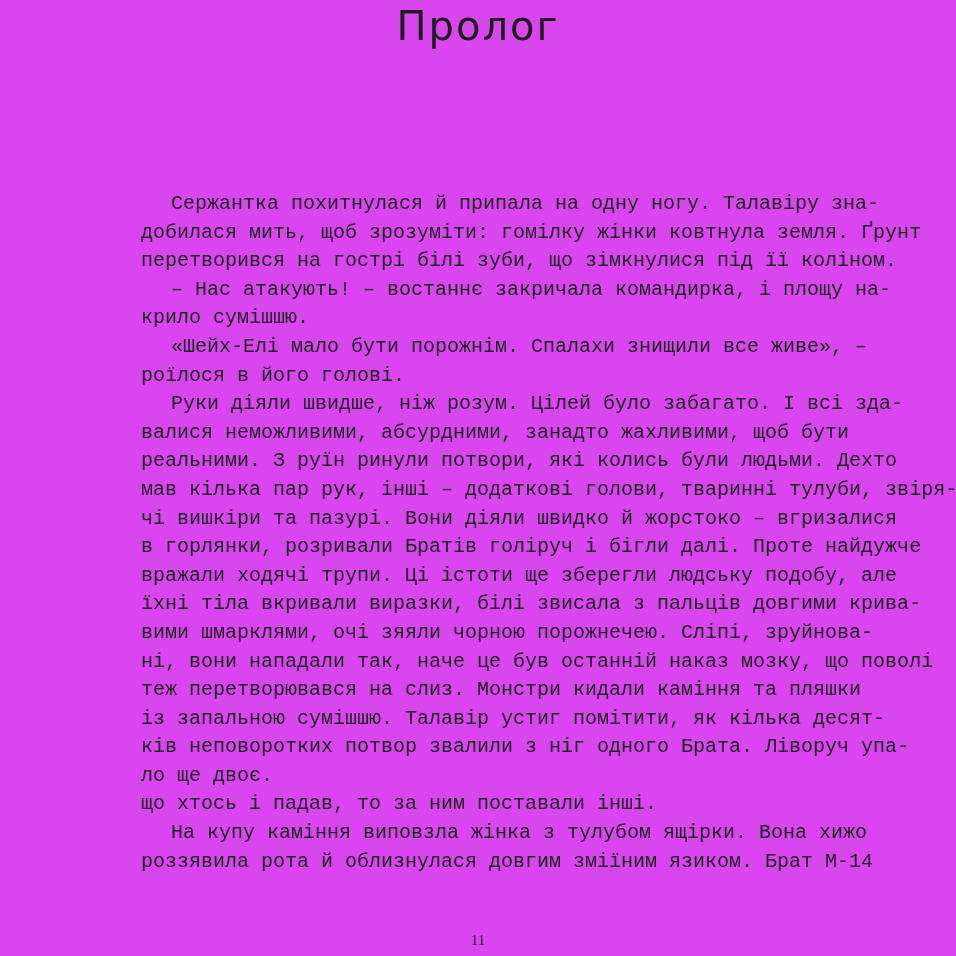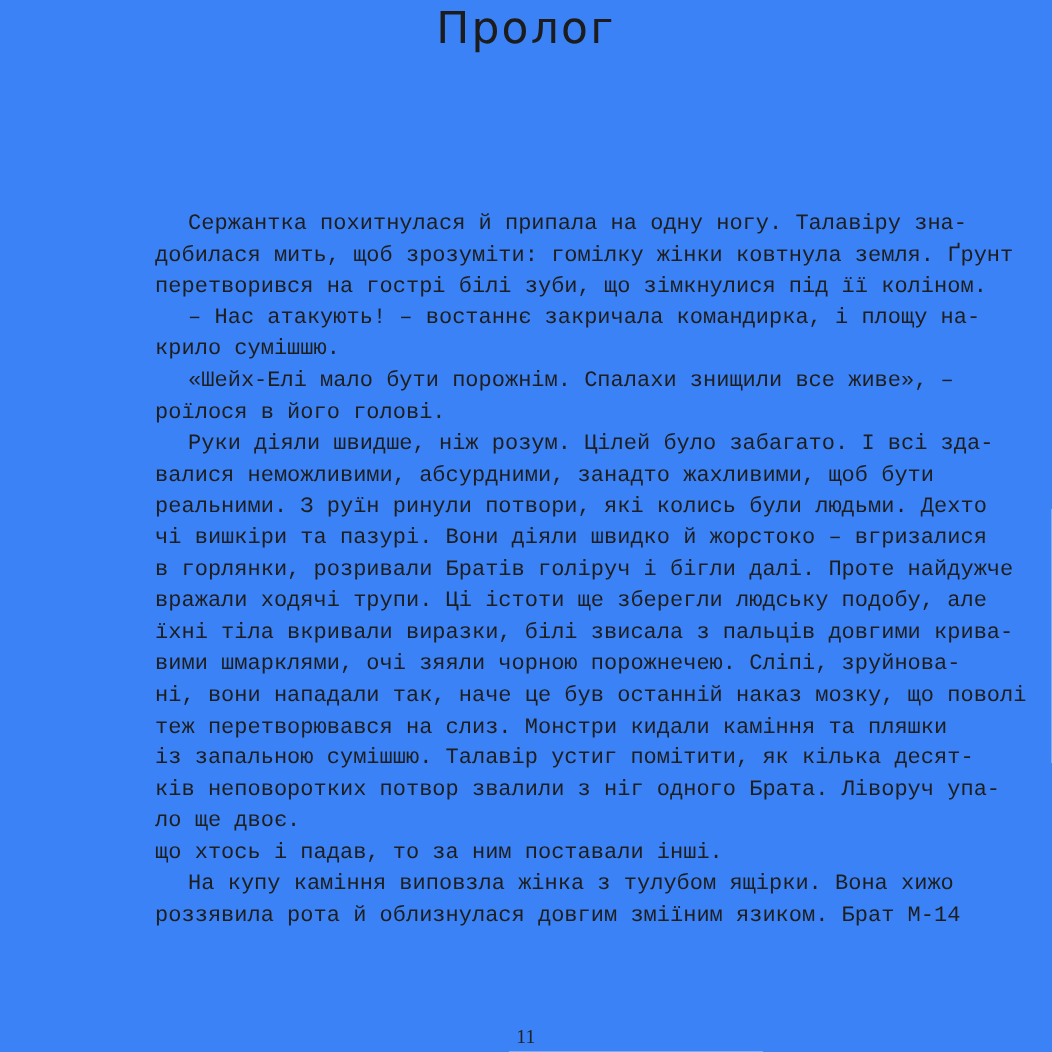--- a/index.html
+++ b/index.html
@@ -1,52 +1,53 @@
 <!DOCTYPE html>
 <html><head>
 <meta charset="utf-8">
 <style>
   html, body { margin: 0; padding: 0; background: #ffffff; }
   body { width: 956px; height: 956px; position: relative; overflow: hidden; color: #1a1a1a; }
-  .page { position: absolute; left: 0; top: 0; width: 956px; height: 956px; background: #3b82f6; }
+  .page { position: absolute; left: 0; top: 0; width: 956px; height: 956px; background: #d946ef; }
   .title {
     position: absolute; top: 0; left: 0; width: 956px; text-align: center;
     font-family: "DejaVu Sans", sans-serif; font-weight: normal;
     font-size: 40px; line-height: 52px; letter-spacing: 2px; color: #1c1c1c; margin: 0;
   }
   .body-text {
     position: absolute; left: 141px; top: 190px; width: 706px;
     font-family: Liberation Mono, monospace; font-size: 20px; line-height: 28.6px;
     color: #1e1e1e;
   }
   .line { display: block; white-space: nowrap; text-align: justify; text-align-last: justify; height: 28.6px; overflow: visible; }
   .line.indent { padding-left: 30px; }
   .line.last { text-align-last: left; }
   .page-number {
     position: absolute; top: 932px; left: 0; width: 956px; text-align: center;
-    font-family: "Liberation Serif", serif; font-size: 18px; color: #222;
+    font-family: "Liberation Serif", serif; font-size: 15px; color: #222;
   }
 </style>
 </head>
 <body>
 
 <div class="page">
   <h1 class="title">Пролог</h1>
 
   <div class="body-text">
     <span class="line indent">Сержантка похитнулася й припала на одну ногу. Талавіру зна-</span>
     <span class="line">добилася мить, щоб зрозуміти: гомілку жінки ковтнула земля. Ґрунт</span>
     <span class="line last">перетворився на гострі білі зуби, що зімкнулися під її коліном.</span>
     <span class="line indent">– Нас атакують! – востаннє закричала командирка, і площу на-</span>
     <span class="line last">крило сумішшю.</span>
     <span class="line indent">«Шейх-Елі мало бути порожнім. Спалахи знищили все живе», –</span>
     <span class="line last">роїлося в його голові.</span>
     <span class="line indent">Руки діяли швидше, ніж розум. Цілей було забагато. І всі зда-</span>
     <span class="line">валися неможливими, абсурдними, занадто жахливими, щоб бути</span>
     <span class="line">реальними. З руїн ринули потвори, які колись були людьми. Дехто</span>
+    <span class="line">мав кілька пар рук, інші – додаткові голови, тваринні тулуби, звіря-</span>
     <span class="line">чі вишкіри та пазурі. Вони діяли швидко й жорстоко – вгризалися</span>
     <span class="line">в горлянки, розривали Братів голіруч і бігли далі. Проте найдужче</span>
     <span class="line">вражали ходячі трупи. Ці істоти ще зберегли людську подобу, але</span>
     <span class="line">їхні тіла вкривали виразки, білі звисала з пальців довгими крива-</span>
     <span class="line">вими шмарклями, очі зяяли чорною порожнечею. Сліпі, зруйнова-</span>
     <span class="line">ні, вони нападали так, наче це був останній наказ мозку, що поволі</span>
     <span class="line">теж перетворювався на слиз. Монстри кидали каміння та пляшки</span>
     <span class="line">із запальною сумішшю. Талавір устиг помітити, як кілька десят-</span>
     <span class="line">ків неповоротких потвор звалили з ніг одного Брата. Ліворуч упа-</span>
     <span class="line last">ло ще двоє.</span>

